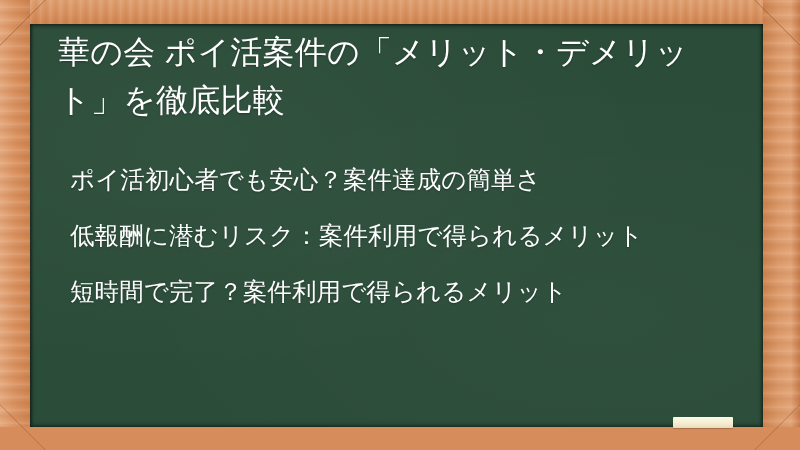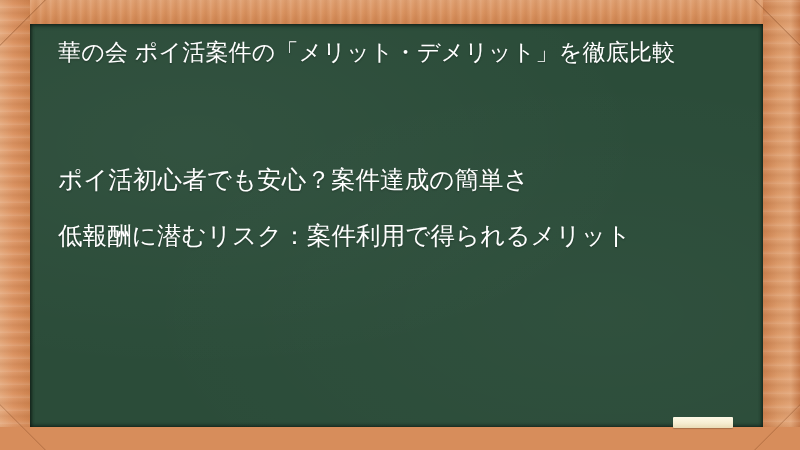--- a/index.html
+++ b/index.html
@@ -119,21 +119,21 @@
     padding: 0;
   }
 
   #board-title {
     position: absolute;
     left: 28px;
     top: 4px;
     width: 660px;
     margin: 0;
     color: #ffffff;
-    font-size: 23px;
+    font-size: 32px;
     line-height: 48px;
     font-weight: 400;
     letter-spacing: 0.2px;
     text-shadow: 0 1px 2px rgba(0,0,0,0.30);
     white-space: pre-wrap;
   }
 
   #board-points {
     position: absolute;
     left: 28px;
@@ -144,20 +144,21 @@
     list-style: none;
   }
   #board-points li {
     color: #ffffff;
     font-size: 24.5px;
     line-height: 56px;
     font-weight: 400;
     letter-spacing: 0.1px;
     white-space: nowrap;
     text-shadow: 0 1px 2px rgba(0,0,0,0.28);
+    margin-left: 12px;
   }
 
   
   #chalk-stick {
     position: absolute;
     left: 673px;
     top: 417px;
     width: 60px;
     height: 11px;
     background: linear-gradient(180deg,#fdf8e6 0%, #f6eed2 55%, #e9dcb7 100%);
@@ -182,20 +183,21 @@
   <div class="miter br"></div>
 
   <div id="chalkboard">
     <div class="board-inner">
 
       <h1 id="board-title">華の会 ポイ活案件の「メリット・デメリット」を徹底比較</h1>
 
       <ul id="board-points">
         <li>ポイ活初心者でも安心？案件達成の簡単さ</li>
         <li>低報酬に潜むリスク：案件利用で得られるメリット</li>
+        <li>短時間で完了？案件利用で得られるメリット</li>
       </ul>
 
     </div>
   </div>
 
   <div id="chalk-stick"></div>
 
 </div>
 
 </body></html>

